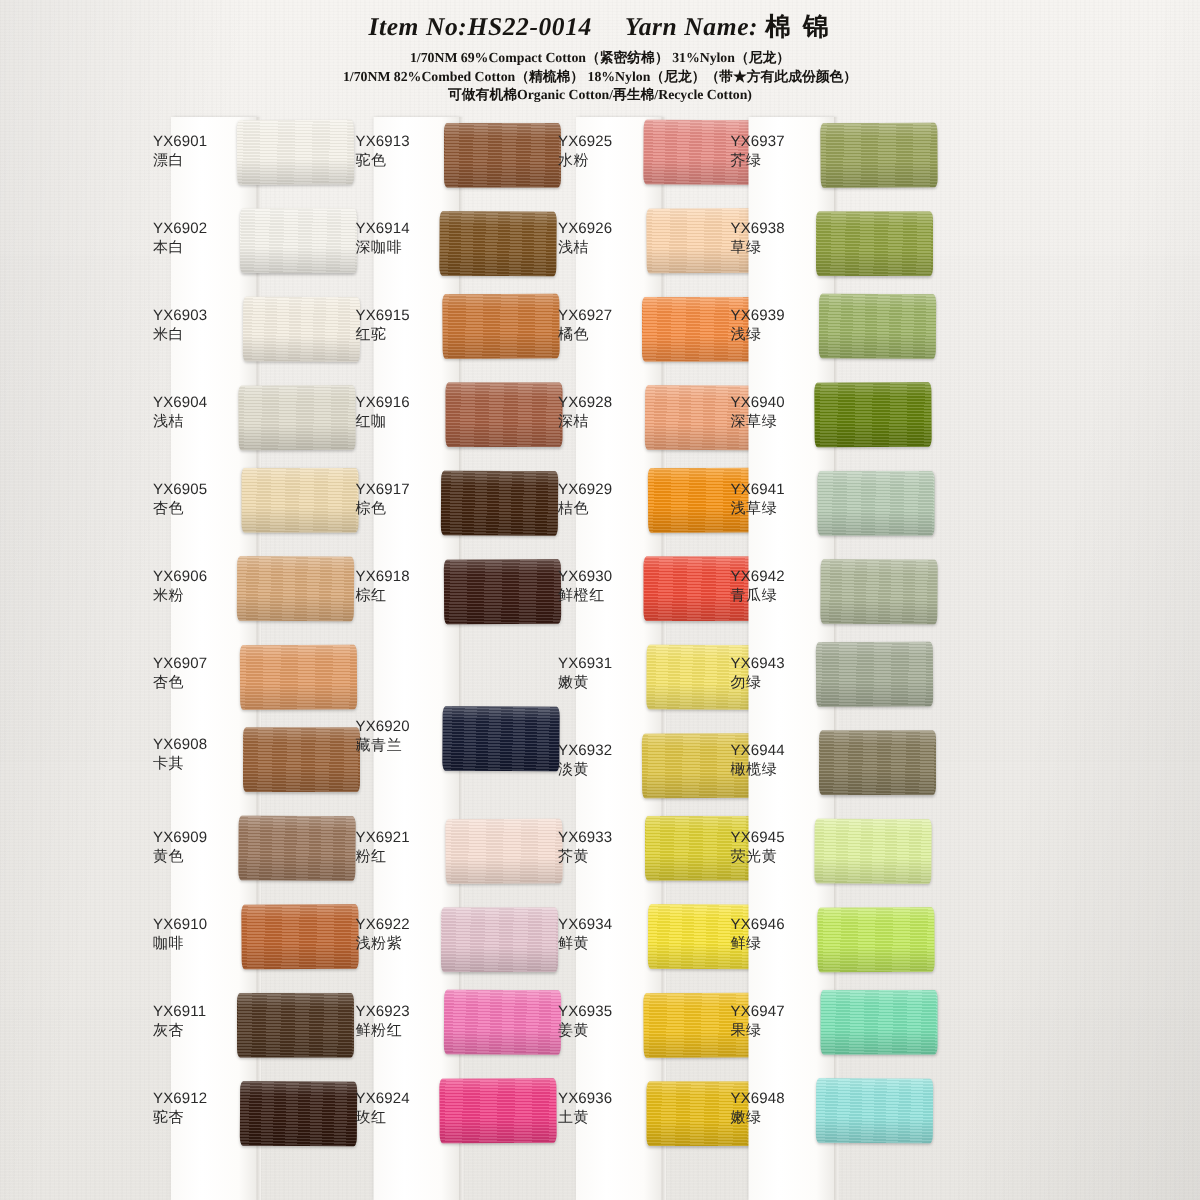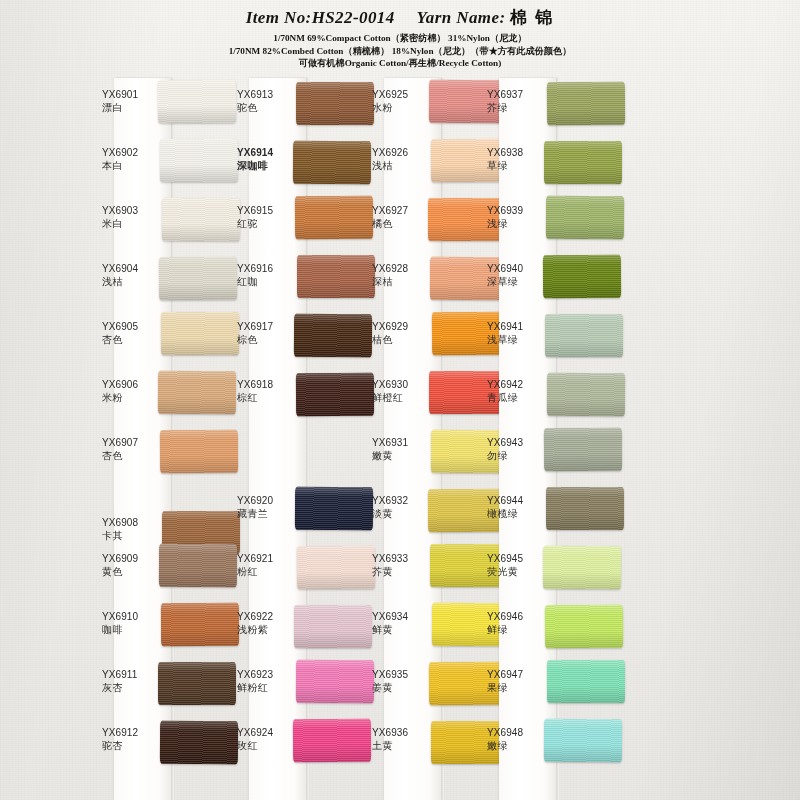--- a/index.html
+++ b/index.html
@@ -152,21 +152,21 @@
           </div>
           <div class="swatch" style="background: rgb(216, 168, 120); left: 58px; top: 3px; transform: rotate(0.35deg);"></div>
         </div>
         <div class="cell" style="top: 348px;">
           <div class="label">
             <span class="code">YX6907</span>
             <span class="cname">杏色</span>
           </div>
           <div class="swatch" style="background: rgb(224, 154, 100); left: 60px; top: 4px; transform: rotate(-0.35deg);"></div>
         </div>
-        <div class="cell" style="top: 428px;">
+        <div class="cell" style="top: 402px;">
           <div class="label">
             <span class="code">YX6908</span>
             <span class="cname">卡其</span>
           </div>
           <div class="swatch" style="background: rgb(154, 98, 56); left: 62px; top: 5px; transform: rotate(0deg);"></div>
         </div>
         <div class="cell" style="top: 464px;">
           <div class="label">
             <span class="code">YX6909</span>
             <span class="cname">黄色</span>
@@ -198,21 +198,21 @@
       <div class="col col1">
         <div class="strip"></div>
         <div class="strip-edge"></div>
         <div class="cell" style="top: 0px;">
           <div class="label">
             <span class="code">YX6913</span>
             <span class="cname">驼色</span>
           </div>
           <div class="swatch" style="background: rgb(141, 86, 51); left: 61px; top: 4px; transform: rotate(0deg);"></div>
         </div>
-        <div class="cell" style="top: 58px; font-weight: bold;">
+        <div class="cell" style="top: 58px;">
           <div class="label">
             <span class="code">YX6914</span>
             <span class="cname">深咖啡</span>
           </div>
           <div class="swatch" style="background: rgb(124, 82, 32); left: 58px; top: 5px; transform: rotate(0.35deg);"></div>
         </div>
         <div class="cell" style="top: 116px;">
           <div class="label">
             <span class="code">YX6915</span>
             <span class="cname">红驼</span>
@@ -233,21 +233,21 @@
           </div>
           <div class="swatch" style="background: rgb(67, 36, 15); left: 59px; top: 4px; transform: rotate(0.35deg);"></div>
         </div>
         <div class="cell" style="top: 290px;">
           <div class="label">
             <span class="code">YX6918</span>
             <span class="cname">棕红</span>
           </div>
           <div class="swatch" style="background: rgb(59, 27, 19); left: 61px; top: 5px; transform: rotate(-0.35deg);"></div>
         </div>
-        <div class="cell" style="top: 406px;">
+        <div class="cell" style="top: 390px;">
           <div class="label">
             <span class="code">YX6920</span>
             <span class="cname">藏青兰</span>
           </div>
           <div class="swatch" style="background: rgb(22, 27, 51); left: 60px; top: 3px; transform: rotate(0.35deg);"></div>
         </div>
         <div class="cell" style="top: 464px;">
           <div class="label">
             <span class="code">YX6921</span>
             <span class="cname">粉红</span>

